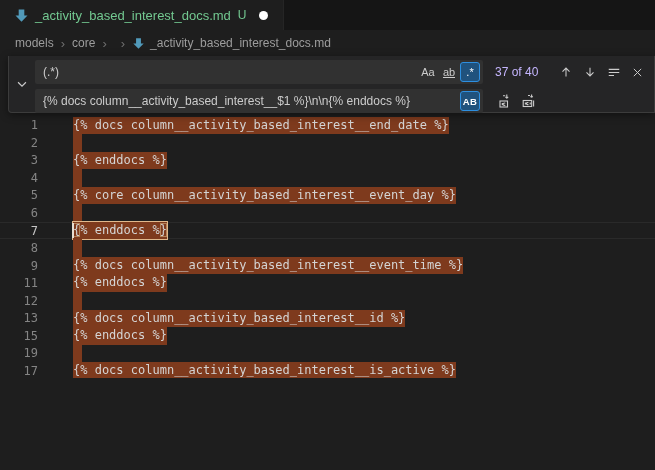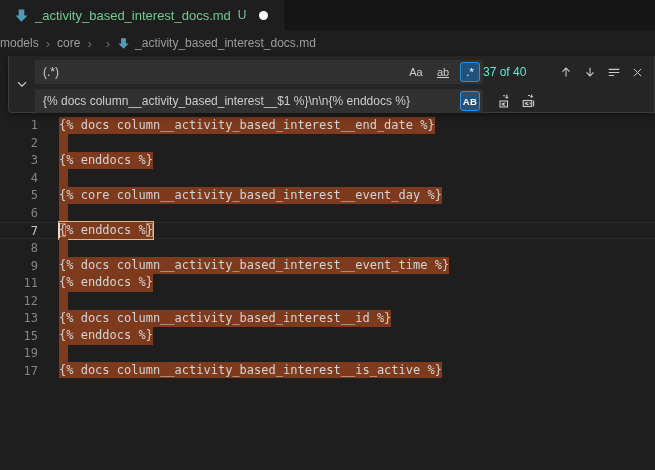--- a/index.html
+++ b/index.html
@@ -15,56 +15,56 @@
 
   
   .tabbar{height:30px;background:#151515;display:flex;align-items:stretch;}
   .tab{width:284px;background:#1e1e1e;display:flex;align-items:center;padding:0 10px 0 14px;border-right:1px solid #252525;}
   .tab .file-icon{width:15px;height:15px;margin-right:6px;color:var(--file-icon-blue);flex:0 0 auto;}
   .tab-label{font-size:13px;color:var(--untracked-green);white-space:nowrap;}
   .git-badge{font-size:12px;color:var(--untracked-green);margin-left:7px;}
   .dirty-dot{width:9px;height:9px;border-radius:50%;background:#ffffff;margin-left:12px;}
 
   
-  .breadcrumbs{height:26px;display:flex;align-items:center;background:#1e1e1e;font-size:12px;color:#9d9d9d;}
+  .breadcrumbs{height:26px;display:flex;align-items:center;padding-left:15px;background:#1e1e1e;font-size:12px;color:#9d9d9d;}
   .crumb{white-space:nowrap;}
   .crumb-sep{color:#6e6e6e;margin:0 7px;font-size:13px;}
   .crumb-file{display:flex;align-items:center;}
   .crumb-file .file-icon{width:13px;height:13px;margin-right:5px;color:var(--file-icon-blue);}
 
   
   .editor{position:absolute;top:56px;left:0;right:0;bottom:0;background:#1e1e1e;}
   .code-area{padding-top:60.5px;font-family:"DejaVu Sans Mono",monospace;font-size:12px;}
   .code-row{height:17.55px;display:flex;align-items:center;position:relative;}
   .code-row.current{box-shadow:inset 0 1px 0 #2a2a2a, inset 0 -1px 0 #2a2a2a;}
   .gutter{flex:0 0 55px;text-align:right;padding-right:17px;color:#858585;font-size:12px;user-select:none;}
   .code-row.current .gutter{color:#c6c6c6;}
-  .code-content{flex:1;position:relative;height:100%;display:flex;align-items:center;margin-left:4px;color:#d4d4d4;white-space:pre;}
+  .code-content{flex:1;position:relative;height:100%;display:flex;align-items:center;margin-left:18px;color:#d4d4d4;white-space:pre;}
   .match{background:var(--match-highlight);display:inline-block;height:17.55px;line-height:17.55px;}
   .match-empty{background:var(--match-highlight);display:inline-block;width:9px;height:17.55px;}
   .cur-match{position:relative;outline:1px solid #e0b88c;}
   .bracket{box-shadow:inset 0 0 0 1px #b5835a;}
   .cursor-caret{position:absolute;left:-1px;top:1px;width:2px;height:15px;background:#e7ddd0;}
 
   
   .find-widget{position:absolute;top:0;left:8px;width:647px;height:57px;background:#252526;
     border:1px solid #3c3c3c;border-top:none;border-bottom-left-radius:4px;
     box-shadow:0 2px 8px rgba(0,0,0,.45);display:flex;z-index:5;}
   .toggle-col{flex:0 0 26px;display:flex;align-items:center;justify-content:center;cursor:pointer;color:#cccccc;}
   .fw-rows{flex:1;display:flex;flex-direction:column;padding:4px 6px 4px 0;gap:5px;}
   .fw-row{display:flex;align-items:center;height:24px;}
   .fw-input{width:448px;height:24px;background:#313131;border-radius:2px;display:flex;align-items:center;
     padding:0 3px 0 8px;font-size:12px;color:#cccccc;overflow:hidden;}
   .fw-input .value{flex:1;white-space:nowrap;overflow:hidden;}
-  .opt{flex:0 0 auto;width:20px;height:20px;margin-left:7px;border-radius:3px;display:flex;align-items:center;
+  .opt{flex:0 0 auto;width:20px;height:20px;margin-left:1px;border-radius:3px;display:flex;align-items:center;
     justify-content:center;font-size:11px;color:#cccccc;cursor:pointer;border:1px solid transparent;}
   .opt.active{background:#20527d;border-color:var(--accent-blue);color:#ffffff;}
   .opt .ww{border-bottom:1px solid #cccccc;line-height:10px;}
   .opt.preserve{font-size:9.5px;font-weight:bold;letter-spacing:.3px;}
-  .results-count{font-size:12px;color:#5eead4;white-space:nowrap;}
+  .results-count{font-size:12px;color:#c4b5fd;margin-left:12px;white-space:nowrap;}
   .fw-spacer{flex:1;}
   .icon-btn{width:21px;height:21px;display:flex;align-items:center;justify-content:center;color:#cccccc;cursor:pointer;
     border-radius:3px;margin-left:3px;flex:0 0 auto;}
   .icon-btn svg{display:block;}
   .replace-actions{display:flex;margin-left:8px;}
 </style>
 </head>
 <body>
 
 <div class="window">

